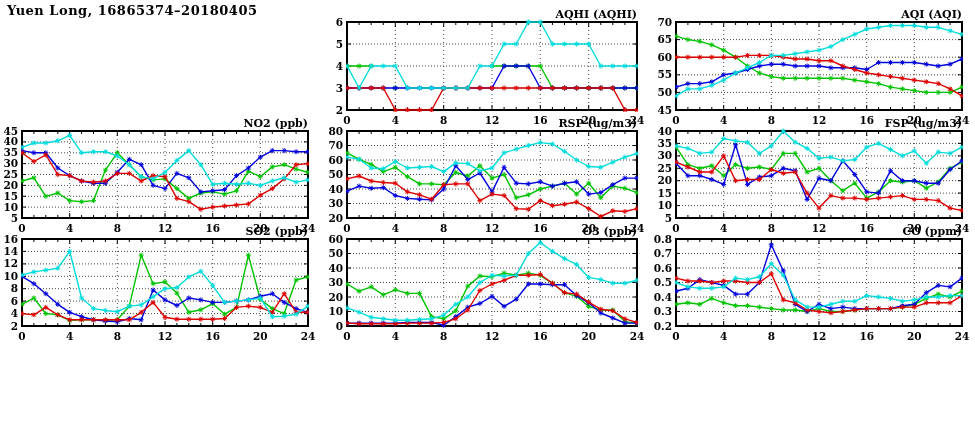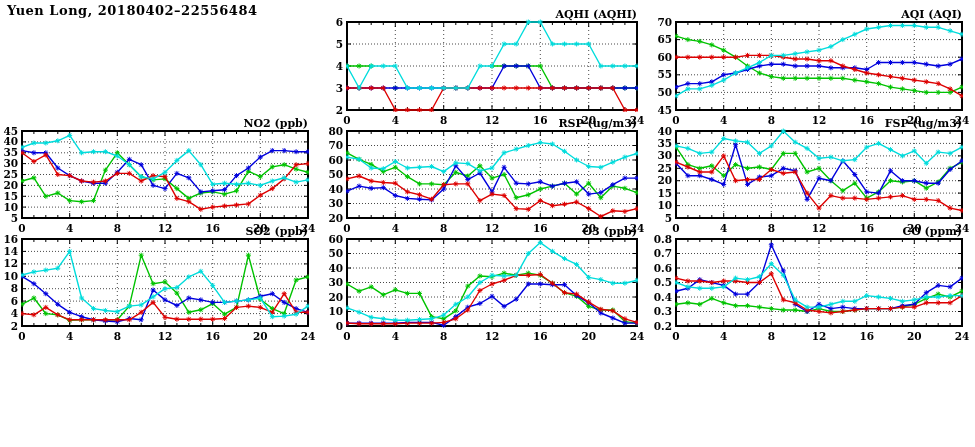--- a/index.html
+++ b/index.html
@@ -7,21 +7,21 @@
   .main-title{position:absolute;left:7px;top:3px;font-weight:bold;font-size:13px;color:#000;letter-spacing:0.5px;}
   .chart{position:absolute;}
   svg{display:block;}
   svg text{fill:#000;}
   svg .tick{font-family:"DejaVu Serif",serif;font-weight:bold;font-size:10.5px;}
   svg .ctitle{font-family:"DejaVu Serif",serif;font-weight:bold;font-size:11px;}
 </style>
 </head>
 <body>
 
-<div class="main-title">Yuen Long, 20180402–22556484</div>
+<div class="main-title">Yuen Long, 16865374–20180405</div>
 
 <div class="chart" style="left: 325px; top: 8px;">
     <svg width="324" height="124" viewBox="0 0 324 124">
       <defs>
         <clipPath id="clip-aqhi">
           <rect x="21" y="11" width="292" height="93"></rect>
         </clipPath>
       </defs>
       <line x1="22" y1="80.0" x2="312" y2="80.0" stroke="#484848" stroke-width="1" stroke-dasharray="1,2"></line>
       <line x1="22" y1="58.0" x2="312" y2="58.0" stroke="#484848" stroke-width="1" stroke-dasharray="1,2"></line>

